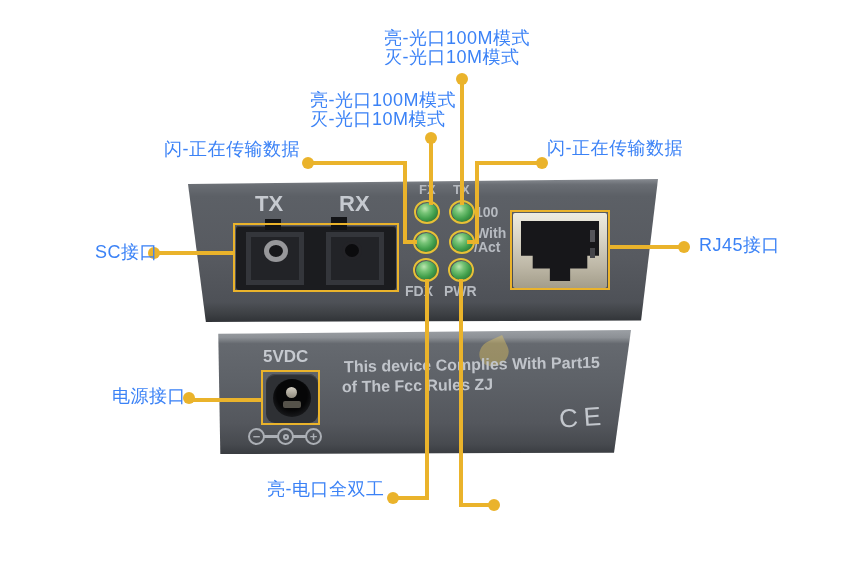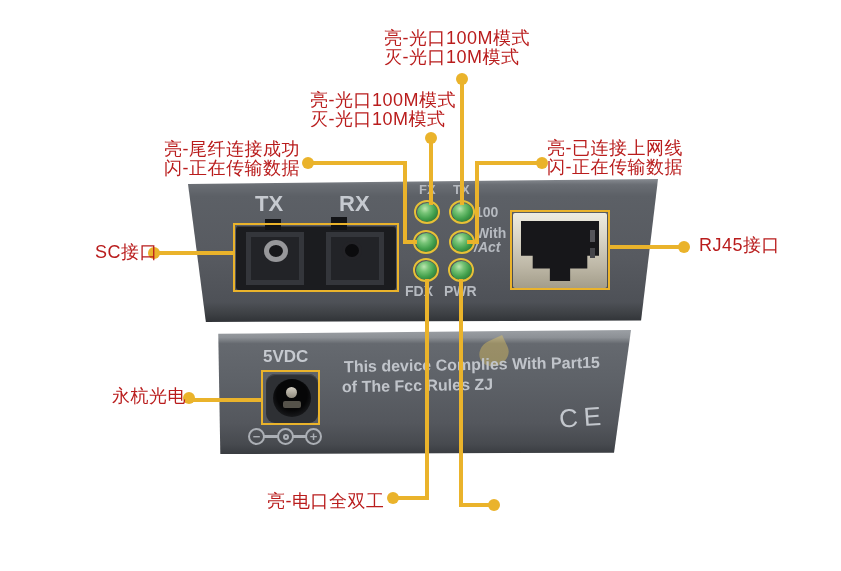--- a/index.html
+++ b/index.html
@@ -3,21 +3,21 @@
 <meta charset="utf-8">
 <style>
   html,body{margin:0;padding:0;background:#ffffff;}
   .stage{
     position:relative;width:841px;height:571px;overflow:hidden;background:#ffffff;
     font-family:"Liberation Sans","DejaVu Sans",sans-serif;
   }
   .abs{position:absolute;}
   
   .label{
-    position:absolute;font-size:18px;line-height:19px;color:#b91c1c;
+    position:absolute;font-size:18px;line-height:19px;color:#3b82f6;
     font-weight:500;white-space:nowrap;letter-spacing:0.5px;
   }
   .line{position:absolute;background:#EAB32B;}
   .dot{position:absolute;width:12px;height:12px;border-radius:50%;background:#EAB32B;}
   .abox{position:absolute;border:2px solid #EAB32B;box-sizing:border-box;}
   .ring{position:absolute;border:2px solid #E7C136;border-radius:50%;box-sizing:border-box;}
   
   .dev-top{
     position:absolute;left:188px;top:179px;width:470px;height:143px;
     clip-path:polygon(0% 3.5%,100% 0%,96.4% 99%,3.8% 100%);
@@ -63,21 +63,21 @@
 
   <div class="led" style="left:417px;top:203px;"></div>
   <div class="led" style="left:452px;top:203px;"></div>
   <div class="led" style="left:416px;top:233px;"></div>
   <div class="led" style="left:452px;top:233px;"></div>
   <div class="led" style="left:416px;top:261px;"></div>
   <div class="led" style="left:451px;top:261px;"></div>
 
   <div class="ledlabel" style="left:475px;top:204px;">100</div>
   <div class="ledlabel" style="left:476px;top:225px;">With</div>
-  <div class="ledlabel" style="left:474px;top:239px;font-style:italic;">/Act</div>
+  <div class="ledlabel" style="left:474px;top:239px;">/Act</div>
   <div class="ledlabel" style="left:405px;top:283px;">FDX</div>
   <div class="ledlabel" style="left:444px;top:283px;">PWR</div>
 
   <div class="abs" style="left:513px;top:213px;width:94px;height:75px;border-radius:2px;background:linear-gradient(180deg,#edebe0 0%,#dbd7c9 30%,#beb8a7 70%,#a39d8a 100%);box-shadow:0 1px 2px rgba(0,0,0,.4);"></div>
   <div class="abs" style="left:521px;top:221px;width:78px;height:60px;background:#17171a;clip-path:polygon(0 0,100% 0,100% 58%,85% 58%,85% 79%,63% 79%,63% 100%,37% 100%,37% 79%,15% 79%,15% 58%,0 58%);"></div>
   <div class="abs" style="left:590px;top:230px;width:5px;height:12px;background:#55555a;"></div>
   <div class="abs" style="left:590px;top:248px;width:5px;height:10px;background:#46464b;"></div>
 
   <div class="dev-bottom"></div>
 
@@ -149,31 +149,29 @@
     <div>亮-光口100M模式</div>
     <div>灭-光口10M模式</div>
   </div>
 
   <div class="label" style="left:310px;top:91px;">
     <div>亮-光口100M模式</div>
     <div>灭-光口10M模式</div>
   </div>
 
   <div class="label" style="left:164px;top:140px;">
-    <div>亮-尾纤连接成功</div>
     <div>闪-正在传输数据</div>
   </div>
 
   <div class="label" style="left:547px;top:139px;">
-    <div>亮-已连接上网线</div>
     <div>闪-正在传输数据</div>
   </div>
 
   <div class="label" style="left:95px;top:243px;">SC接口</div>
   <div class="label" style="left:699px;top:236px;">RJ45接口</div>
-  <div class="label" style="left:112px;top:387px;">永杭光电</div>
+  <div class="label" style="left:112px;top:387px;">电源接口</div>
 
-  <div class="label" style="left:267px;top:492px;">
+  <div class="label" style="left:267px;top:480px;">
     <div>亮-电口全双工</div>
   </div>
 
 
 </div>
 
 </body></html>

